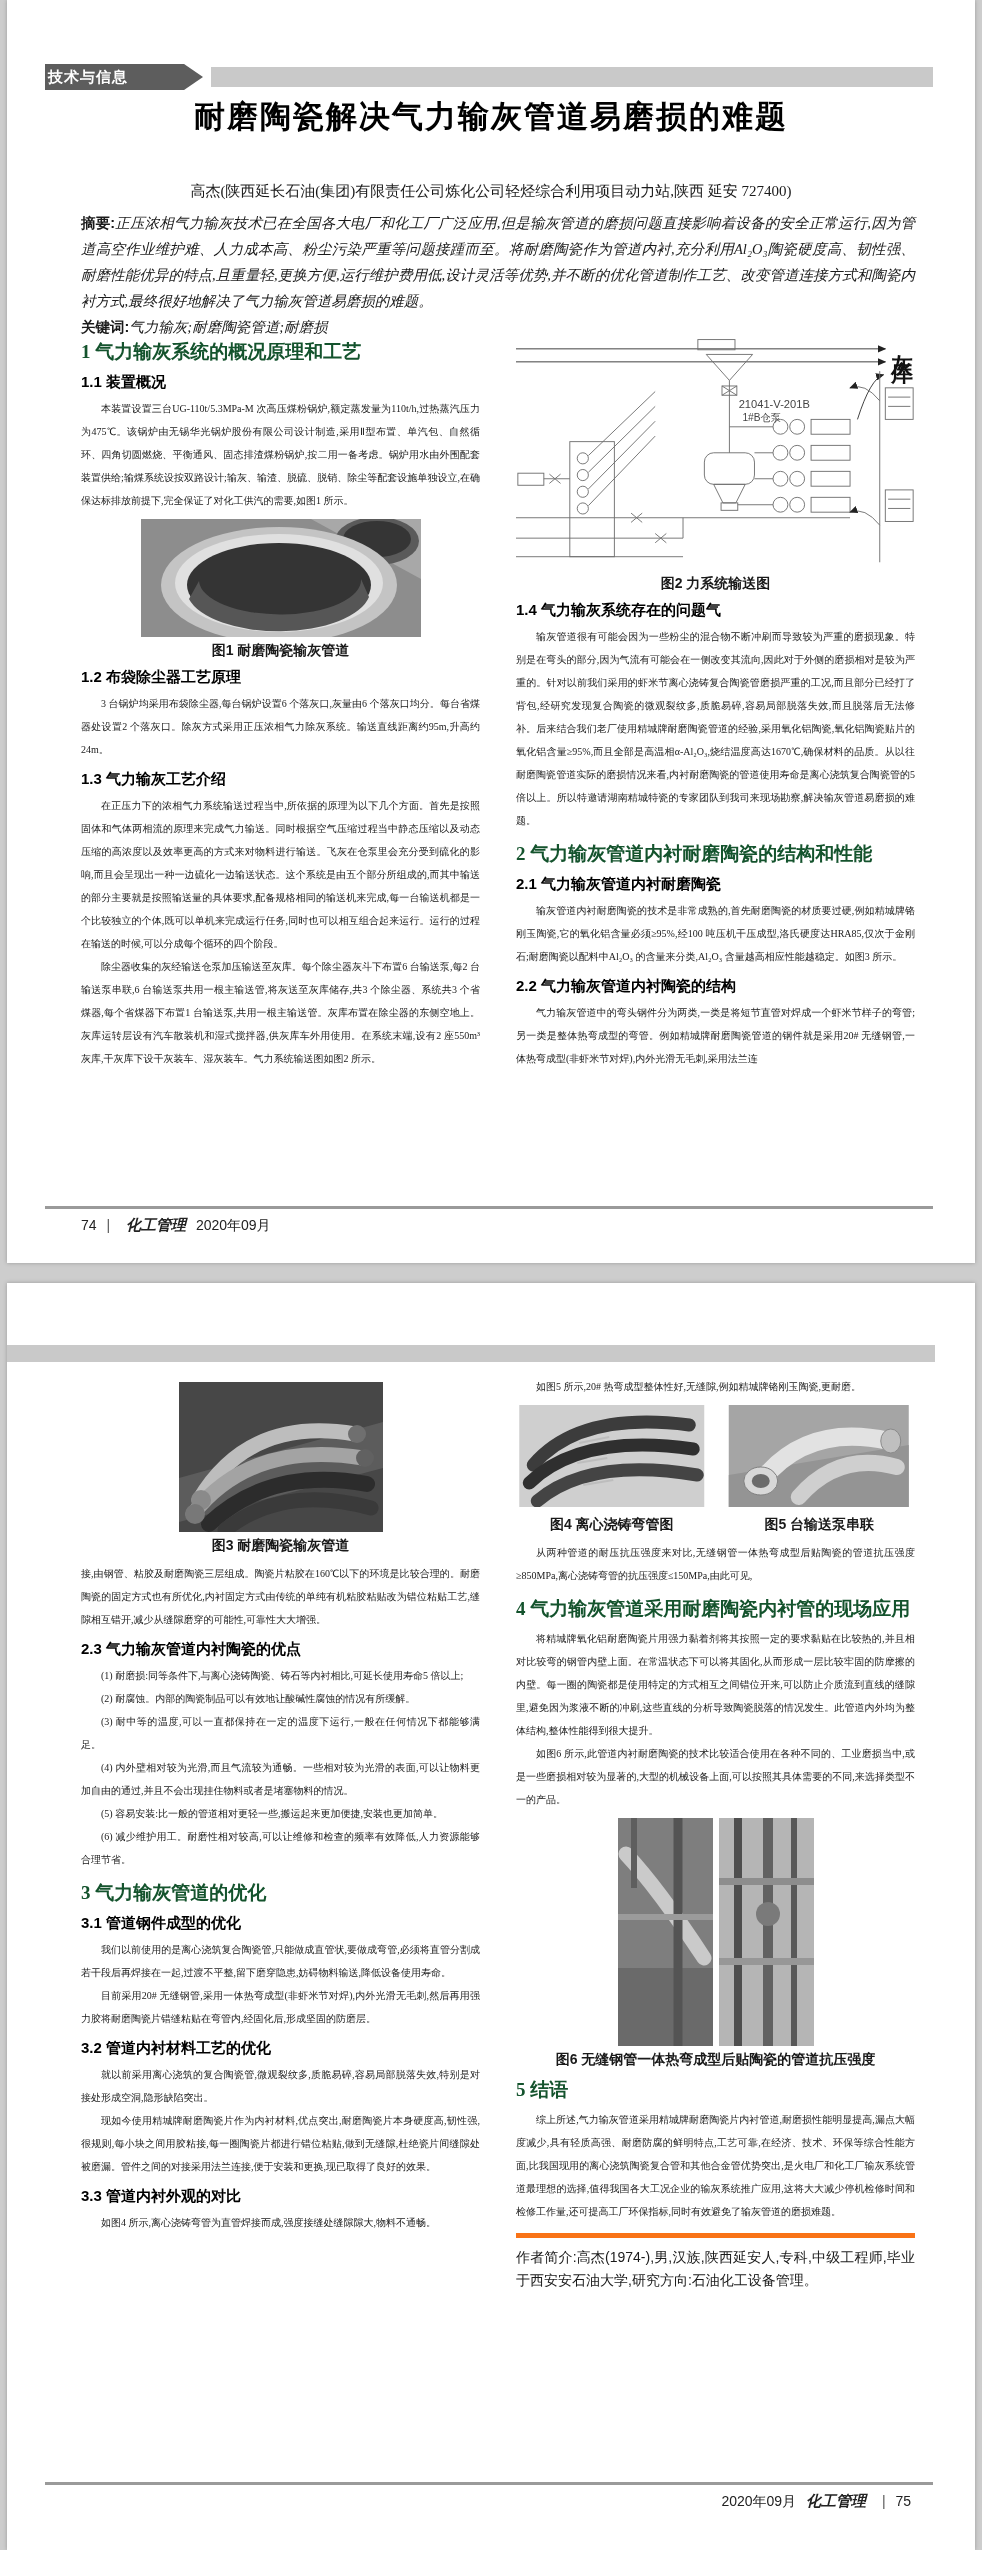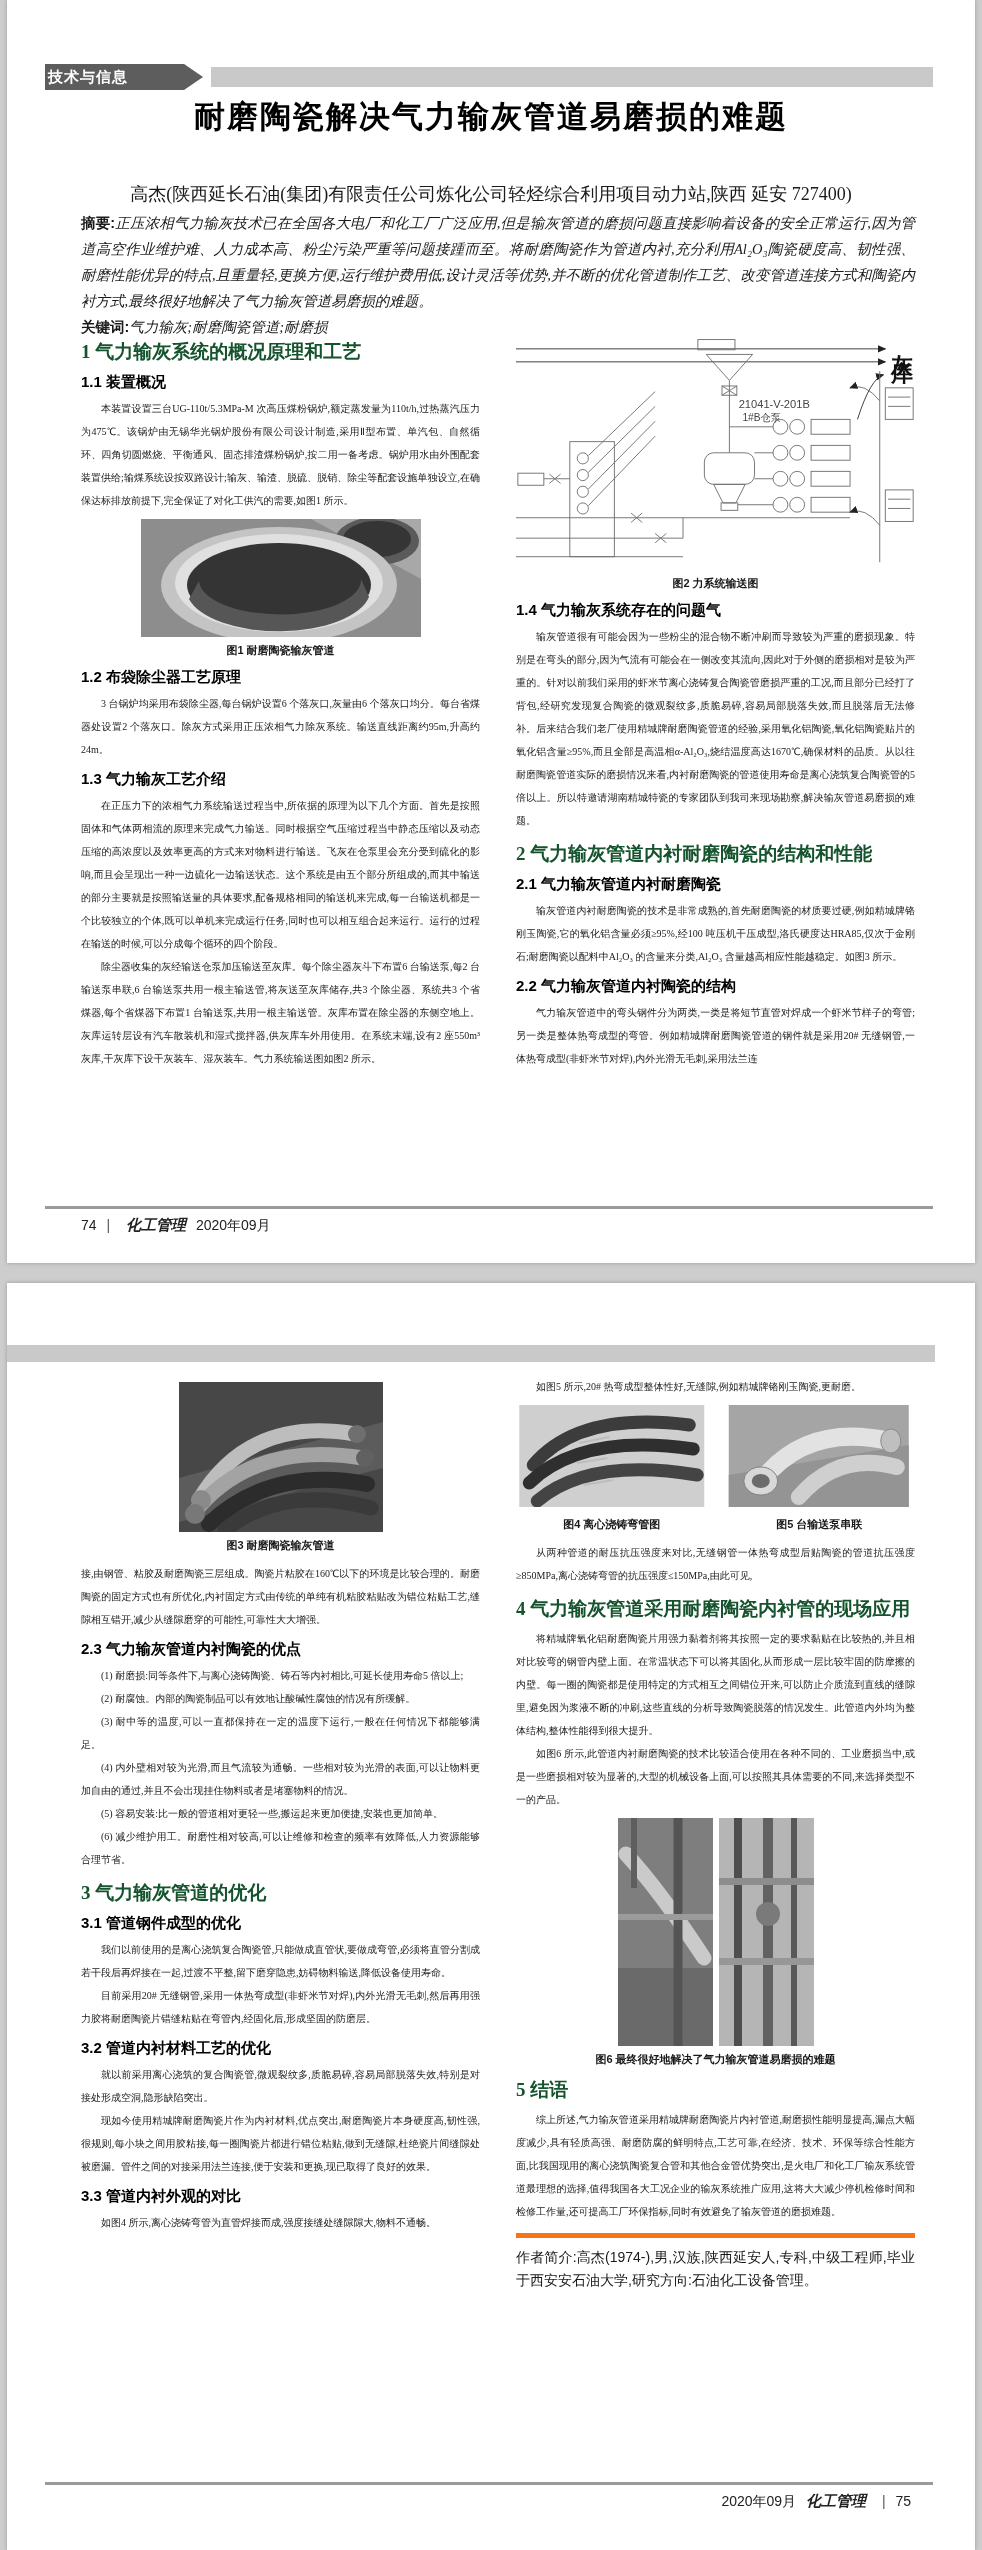--- a/index.html
+++ b/index.html
@@ -10,39 +10,39 @@
   #page2{top:1283px;height:1267px;}
 
   
   .banner{position:absolute;top:64px;left:38px;right:42px;height:26px;}
   .banner-dark{position:absolute;left:0;top:0;width:158px;height:26px;background:#5d5d5d;
     clip-path:polygon(0 0,88% 0,100% 50%,88% 100%,0 100%);display:flex;align-items:center;}
   .banner-dark span{color:#fff;font-family:"Liberation Sans",sans-serif;font-weight:bold;font-size:15px;padding-left:3px;letter-spacing:1px;}
   .banner-light{position:absolute;left:166px;right:0;top:3px;height:20px;background:#c9c9c9;}
   .title{position:absolute;top:96px;left:0;right:0;text-align:center;
     font-family:"Liberation Sans",sans-serif;font-weight:900;font-size:31px;letter-spacing:2px;color:#000;}
-  .author{position:absolute;top:182px;left:0;right:0;text-align:center;font-size:18px;}
+  .author{position:absolute;top:182px;left:0;right:0;text-align:center;font-size:15px;}
   .abstract-block{position:absolute;top:210px;left:74px;right:60px;}
   .abstract,.kwline{font-style:italic;font-size:14.5px;line-height:26px;text-align:justify;margin:0;}
   .lab{font-style:normal;font-family:"Liberation Sans",sans-serif;font-weight:bold;}
 
   
   .cols{position:absolute;display:flex;gap:36px;left:74px;right:60px;}
   #page1 .cols{top:330px;height:872px;}
   #page2 .cols{top:92px;height:1104px;}
   .col{flex:1 1 0;overflow:hidden;min-width:0;}
 
   .p{font-size:10px;line-height:23px;text-align:justify;text-indent:2em;margin:0;}
   .p.noind{text-indent:0;}
   .h-sec{font-family:"Liberation Serif",serif;font-weight:bold;font-size:19px;line-height:25px;margin:9px 0 6px;color:#14532d;}
   .h-sub{font-family:"Liberation Sans",sans-serif;font-weight:bold;font-size:15px;line-height:20px;margin:8px 0 5px;color:#000;}
 
   .fig{text-align:center;margin:7px 0 8px;}
   .fig svg{display:block;margin:0 auto;}
-  .cap{font-family:"Liberation Sans",sans-serif;font-weight:bold;font-size:11px;line-height:17px;margin-top:5px;text-align:center;}
+  .cap{font-family:"Liberation Sans",sans-serif;font-weight:bold;font-size:14px;line-height:17px;margin-top:5px;text-align:center;}
   .figrow{display:flex;justify-content:space-between;margin:7px 0 8px;}
   .figrow .half{width:48%;}
 
   
   .diagram-wrap{position:relative;margin:4px 0 2px;}
   .silo-label{position:absolute;right:-2px;top:4px;writing-mode:vertical-rl;
     font-size:22px;font-weight:bold;letter-spacing:4px;color:#111;}
 
   
   .topbar{position:absolute;top:62px;left:0;right:40px;height:17px;background:#c9c9c9;}
@@ -297,21 +297,21 @@
           <path d="M16,0 L16,70" stroke="#5e5e5e" stroke-width="6"></path>
           <rect x="0" y="96" width="95" height="6" fill="#9b9b9b"></rect>
           <rect x="101" y="0" width="95" height="228" fill="#b5b5b5"></rect>
           <path d="M120,0 L120,228" stroke="#4e4e4e" stroke-width="8"></path>
           <path d="M150,0 L150,228" stroke="#616161" stroke-width="10"></path>
           <path d="M176,0 L176,228" stroke="#585858" stroke-width="6"></path>
           <rect x="101" y="60" width="95" height="7" fill="#8d8d8d"></rect>
           <rect x="101" y="140" width="95" height="7" fill="#979797"></rect>
           <circle cx="150" cy="96" r="12" fill="#7a7a7a"></circle>
         </svg>
-        <div class="cap">图6 最终很好地解决了气力输灰管道易磨损的难题</div>
+        <div class="cap">图6 无缝钢管一体热弯成型后贴陶瓷的管道抗压强度</div>
       </div>
 
       <div class="h-sec">5 结语</div>
       <p class="p">综上所述,气力输灰管道采用精城牌耐磨陶瓷片内衬管道,耐磨损性能明显提高,漏点大幅度减少,具有轻质高强、耐磨防腐的鲜明特点,工艺可靠,在经济、技术、环保等综合性能方面,比我国现用的离心浇筑陶瓷复合管和其他合金管优势突出,是火电厂和化工厂输灰系统管道最理想的选择,值得我国各大工况企业的输灰系统推广应用,这将大大减少停机检修时间和检修工作量,还可提高工厂环保指标,同时有效避免了输灰管道的磨损难题。</p>
       <div class="bio">作者简介:高杰(1974-),男,汉族,陕西延安人,专科,中级工程师,毕业于西安安石油大学,研究方向:石油化工设备管理。</div>
     </div>
   </div>
 
   <div class="rule"></div>
   <div class="foot">

